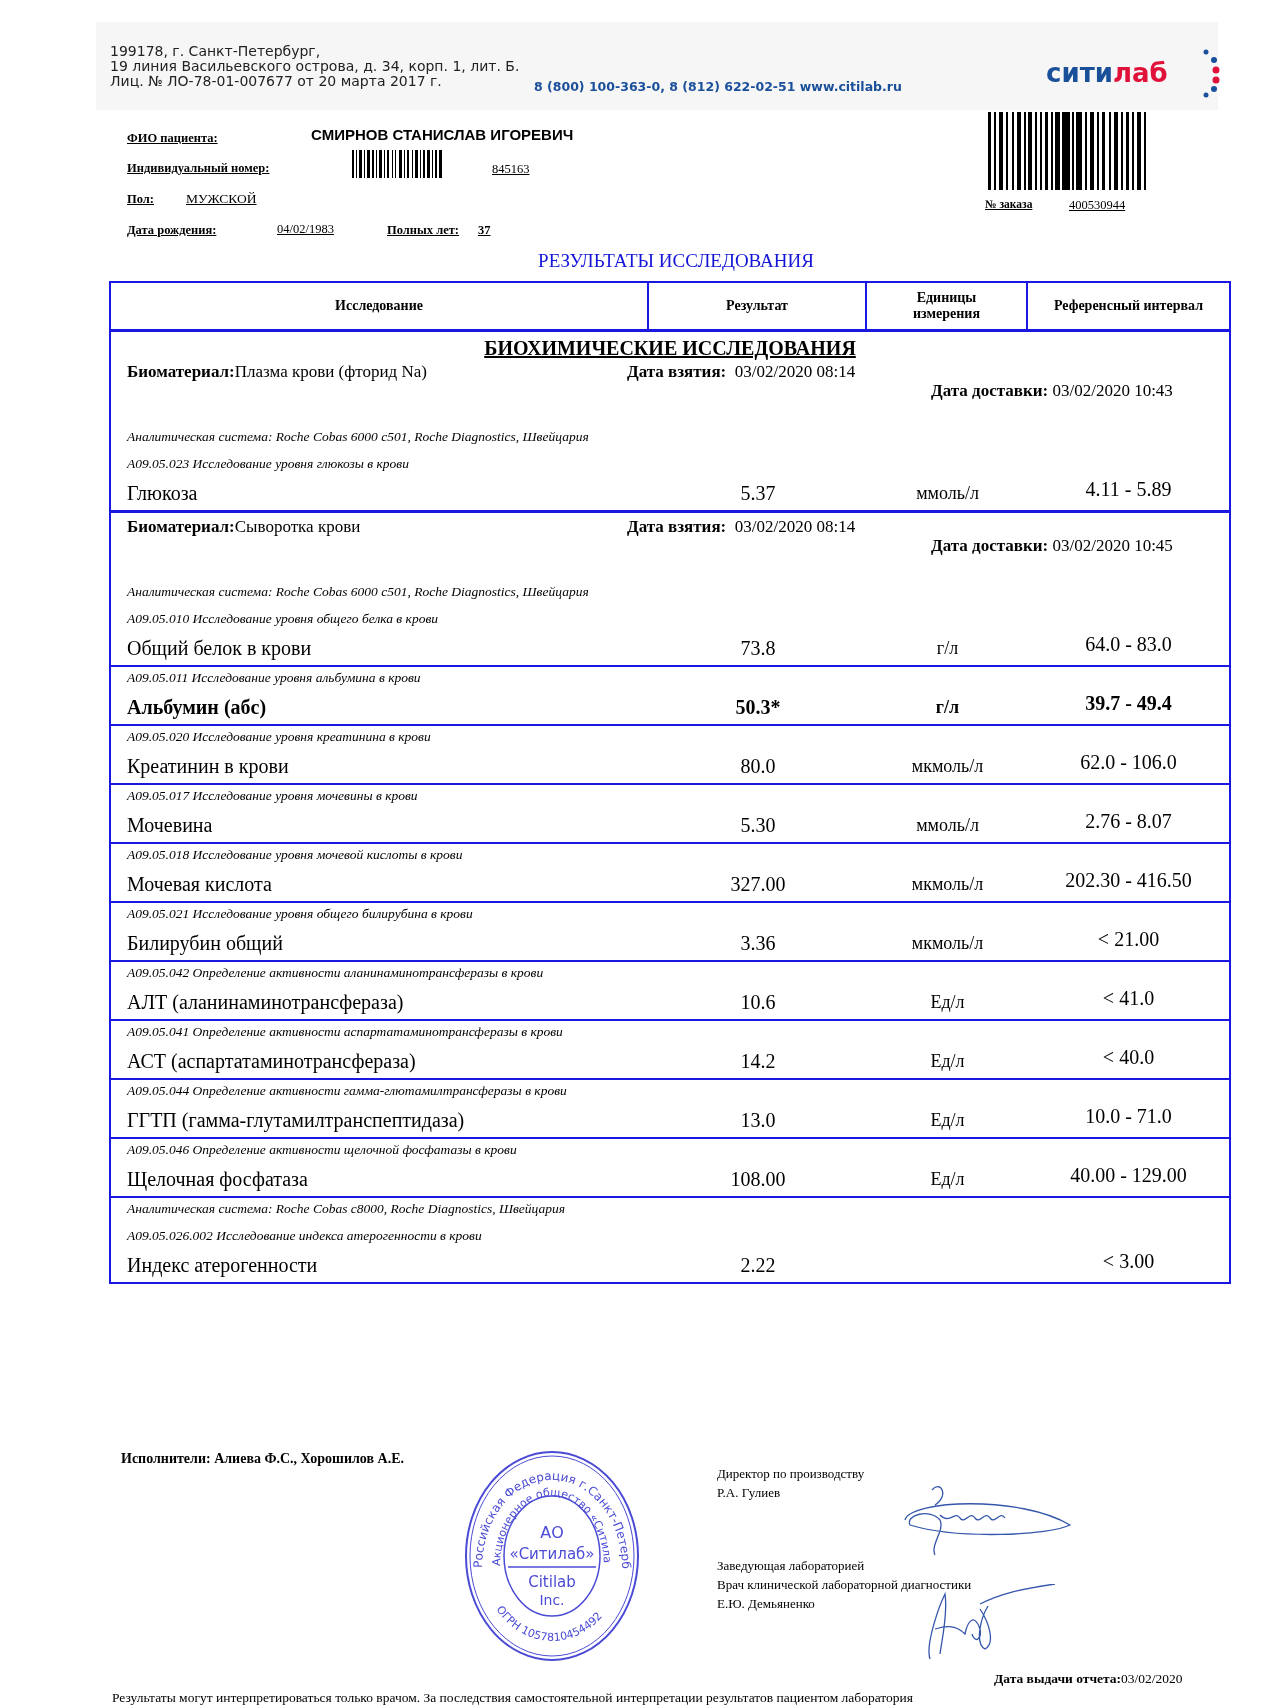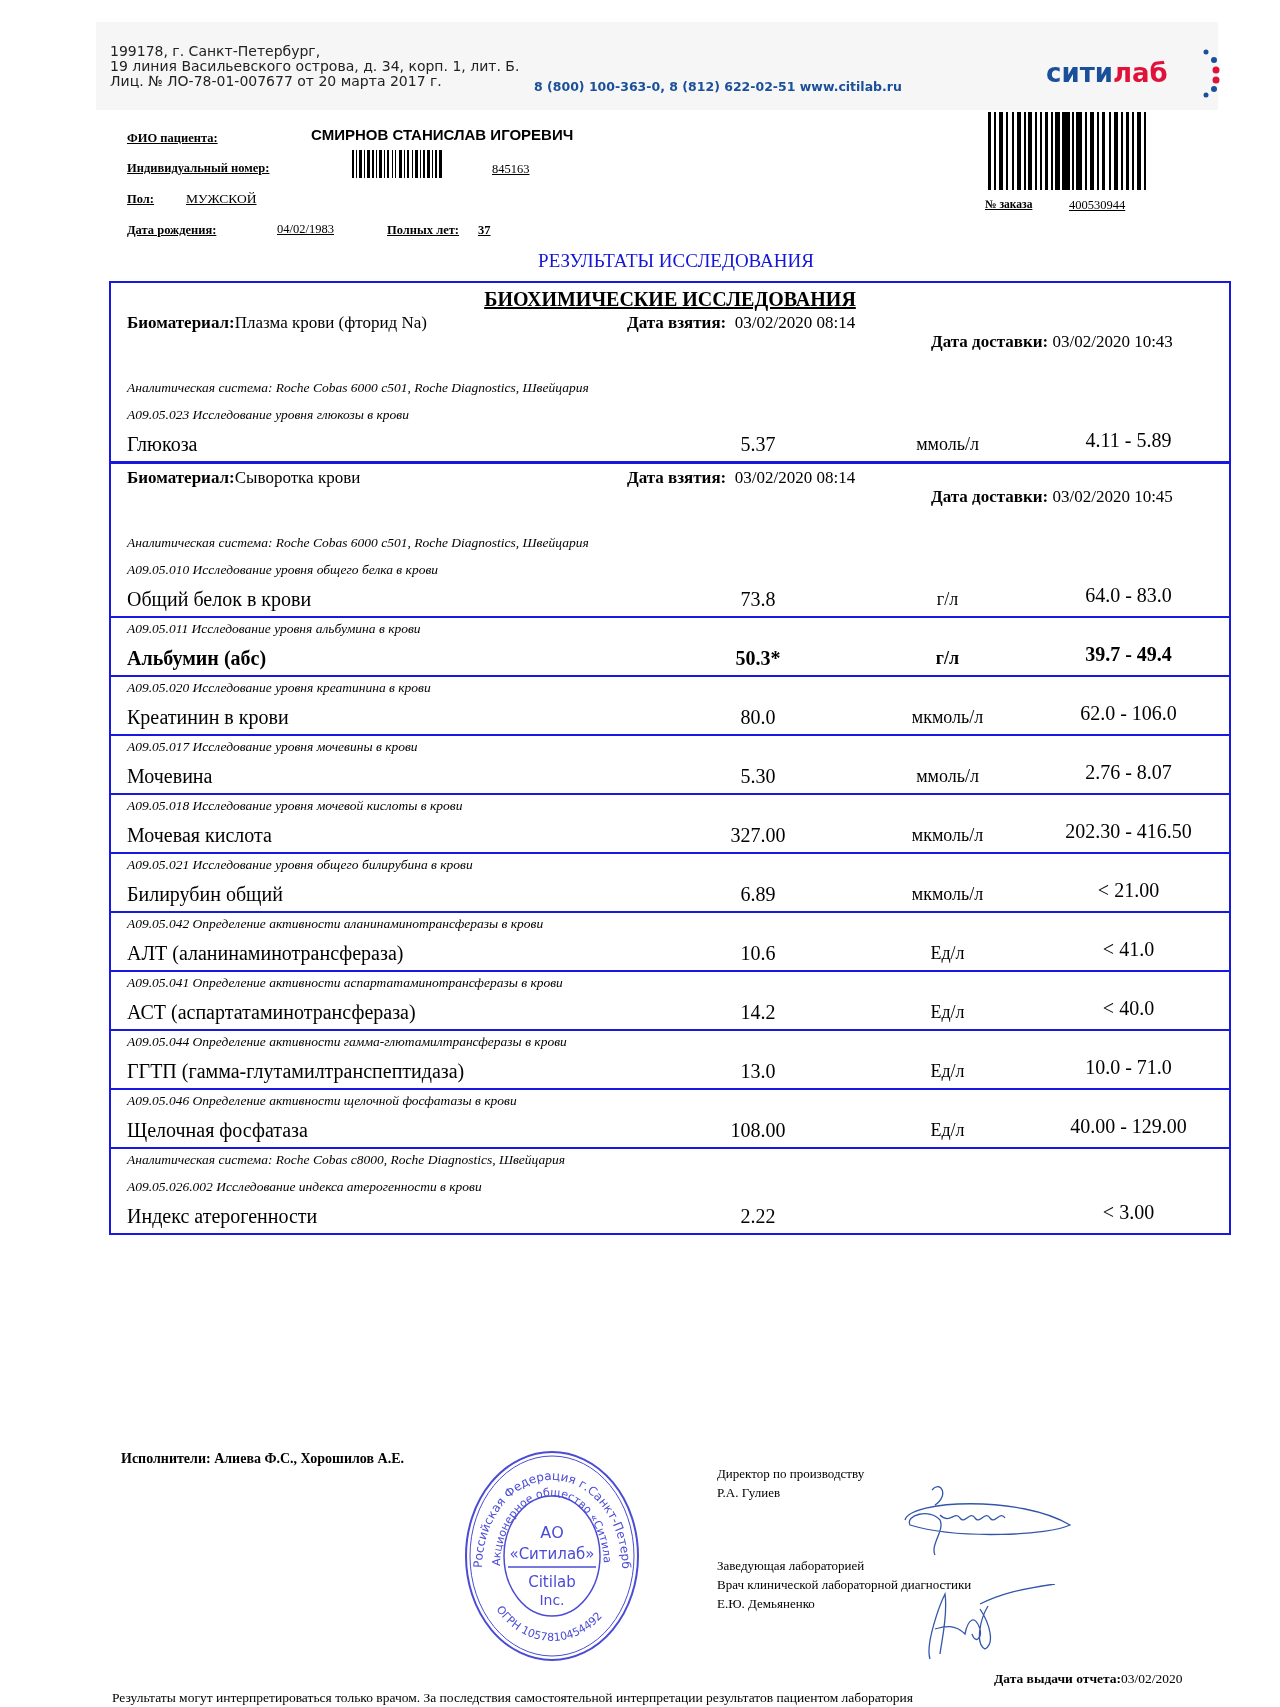--- a/index.html
+++ b/index.html
@@ -173,20 +173,26 @@
       <rect x="149" y="0" width="4" height="78"></rect>
       <rect x="156" y="0" width="2" height="78"></rect>
   </g>
 </svg>
 <div class="pi b" style="left:985px;top:198px;font-size:11.5px;">№ заказа</div>
 <div class="pi" style="left:1069px;top:198px;">400530944</div>
 
 <div class="results-title">РЕЗУЛЬТАТЫ ИССЛЕДОВАНИЯ</div>
 
 <div class="tbl">
+  <div class="thead">
+    <div class="th c1">Исследование</div>
+    <div class="th c2">Результат</div>
+    <div class="th c3" style="padding:0 18px;">Единицы измерения</div>
+    <div class="th c4">Референсный интервал</div>
+  </div>
   <div class="section-head">БИОХИМИЧЕСКИЕ ИССЛЕДОВАНИЯ</div>
 
   <div class="block first">
     <div class="bio-row">
       <div class="bio-label"><b>Биоматериал:</b><span>Плазма крови (фторид Na)</span></div>
       <div class="taken"><b>Дата взятия:</b>&nbsp; <span>03/02/2020 08:14</span></div>
       <div class="delivery"><b>Дата доставки:</b> <span>03/02/2020 10:43</span></div>
     </div>
     <div class="ital">Аналитическая система: Roche Cobas 6000 c501, Roche Diagnostics, Швейцария</div>
     <div class="ital">A09.05.023 Исследование уровня глюкозы в крови</div>
@@ -248,21 +254,21 @@
           <div class="r-name">Мочевая кислота</div>
           <div class="r-val">327.00</div>
           <div class="r-unit">мкмоль/л</div>
           <div class="r-ref">202.30 - 416.50</div>
         </div>
       </div>
       <div class="block">
         <div class="ital">A09.05.021 Исследование уровня общего билирубина в крови</div>
         <div class="res-row">
           <div class="r-name">Билирубин общий</div>
-          <div class="r-val">6.89</div>
+          <div class="r-val">3.36</div>
           <div class="r-unit">мкмоль/л</div>
           <div class="r-ref">&lt; 21.00</div>
         </div>
       </div>
       <div class="block">
         <div class="ital">A09.05.042 Определение активности аланинаминотрансферазы в крови</div>
         <div class="res-row">
           <div class="r-name">АЛТ (аланинаминотрансфераза)</div>
           <div class="r-val">10.6</div>
           <div class="r-unit">Ед/л</div>

